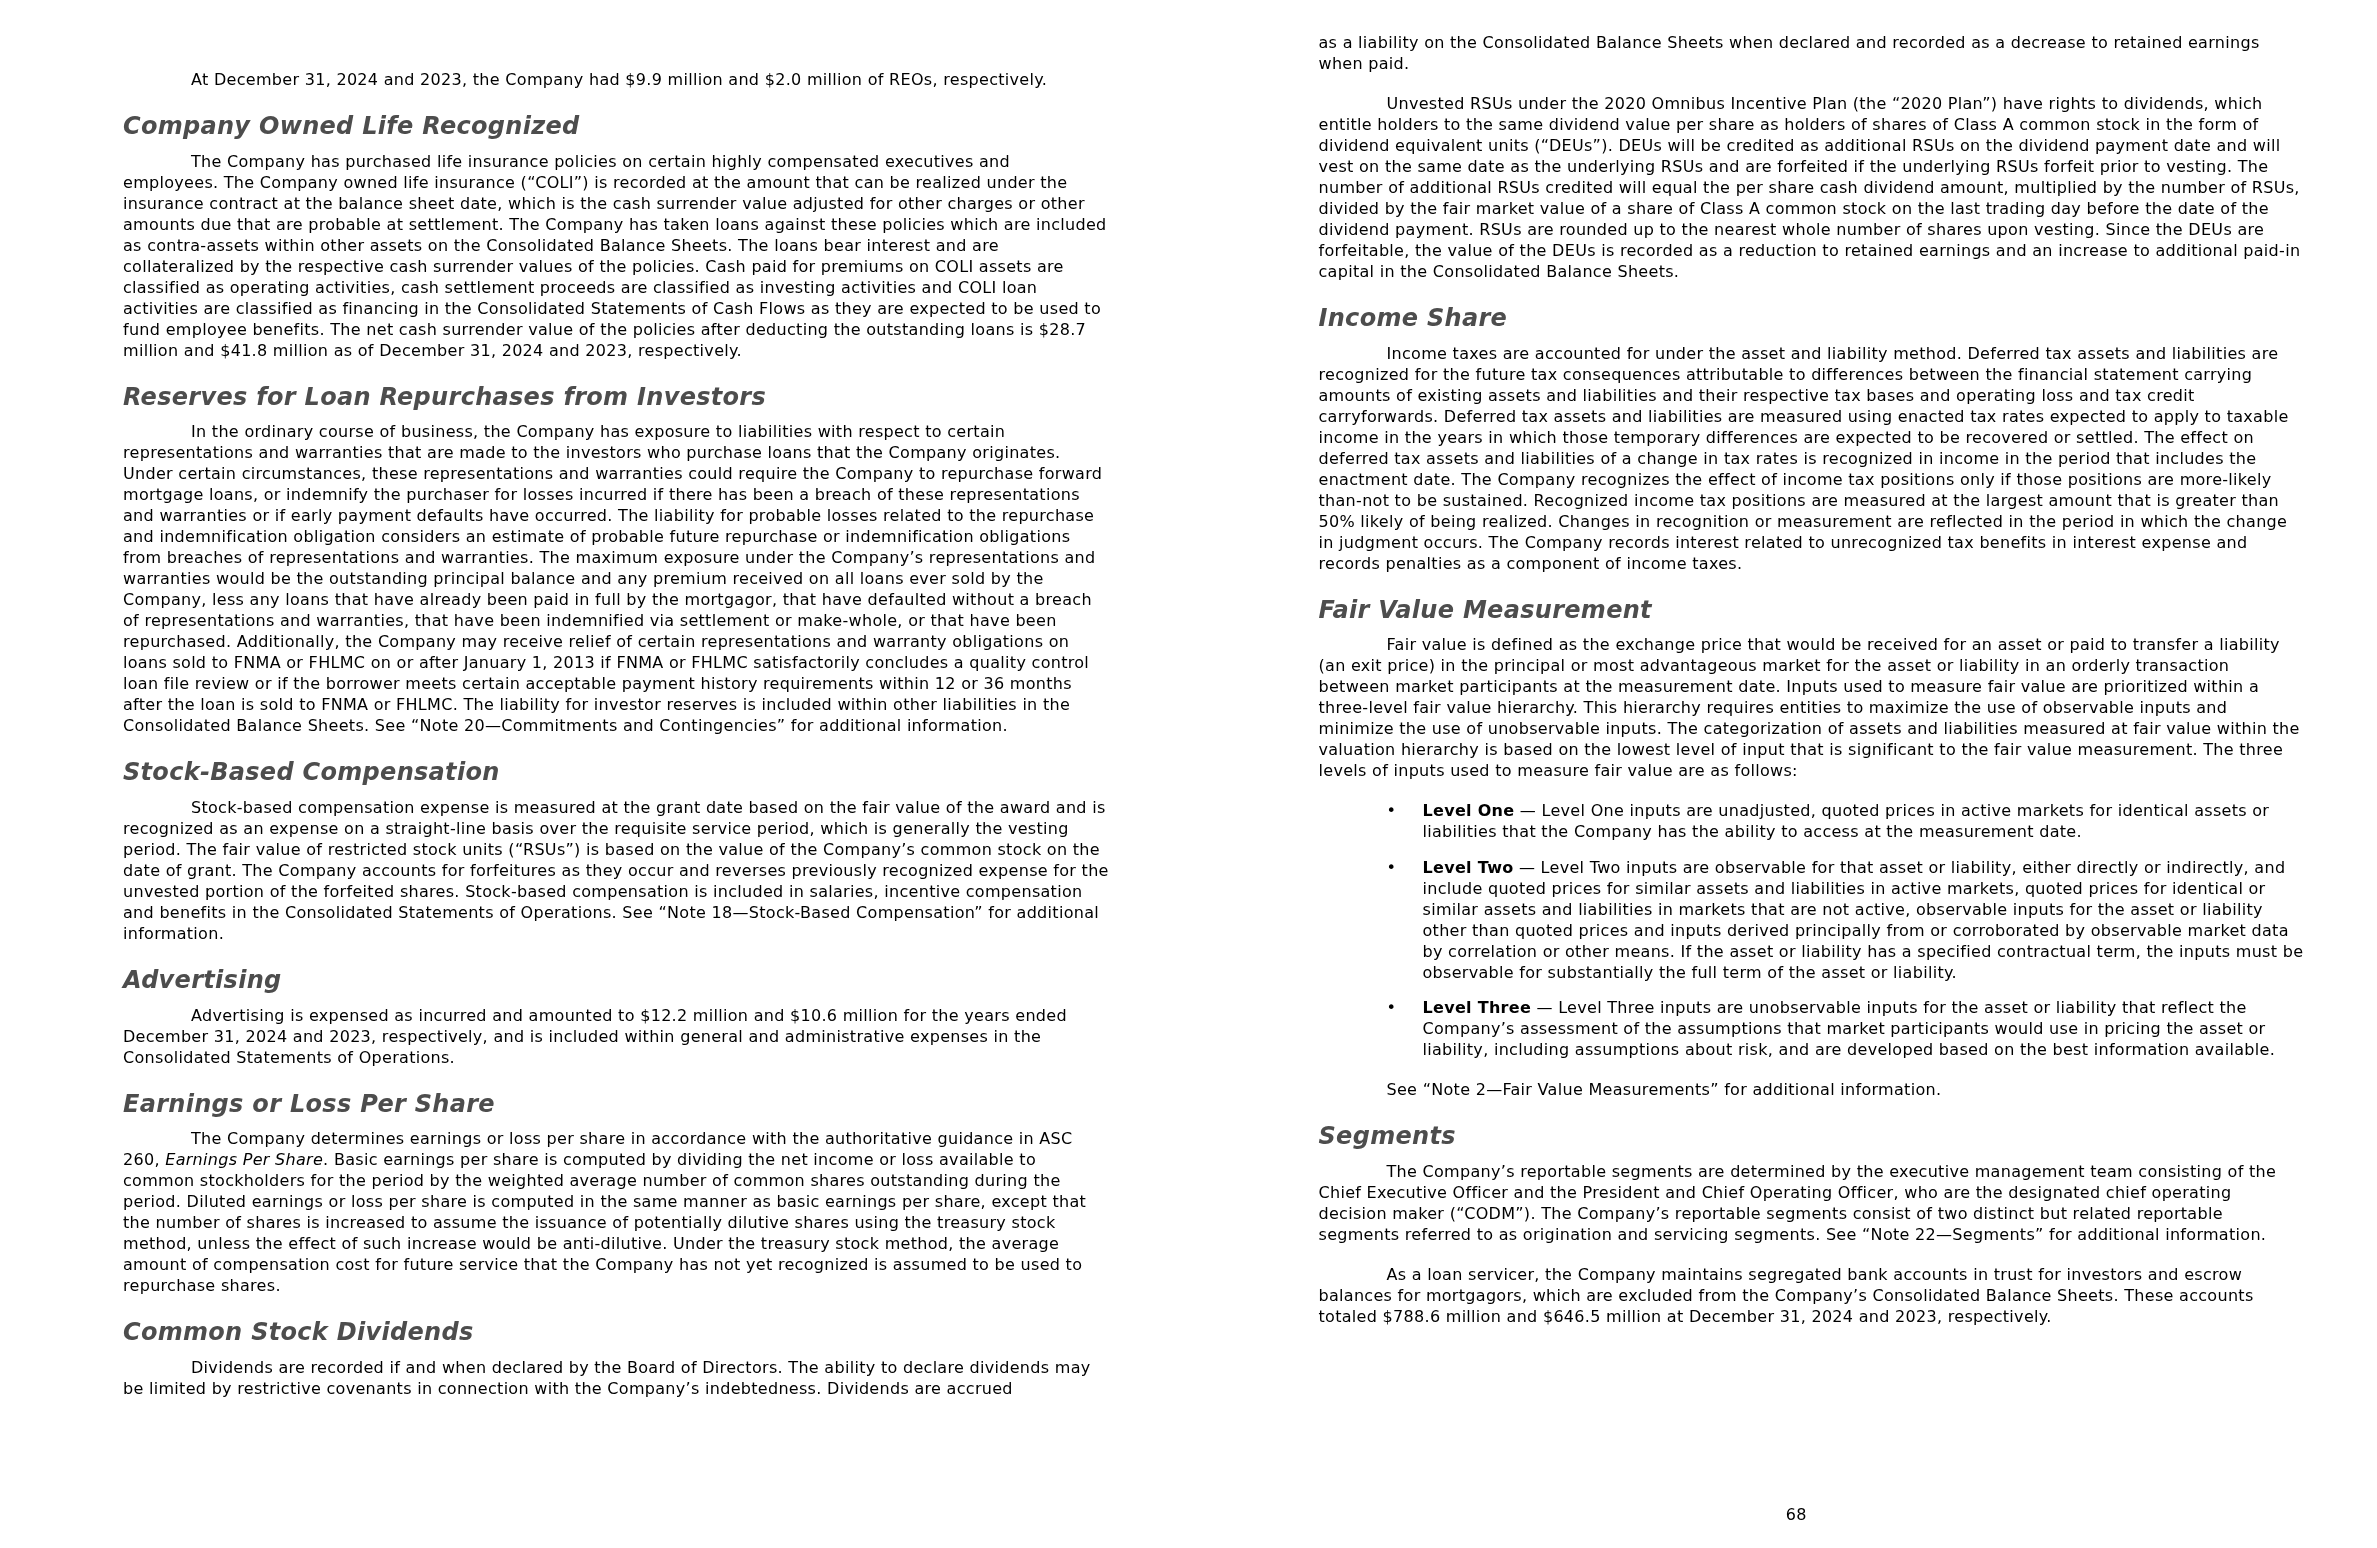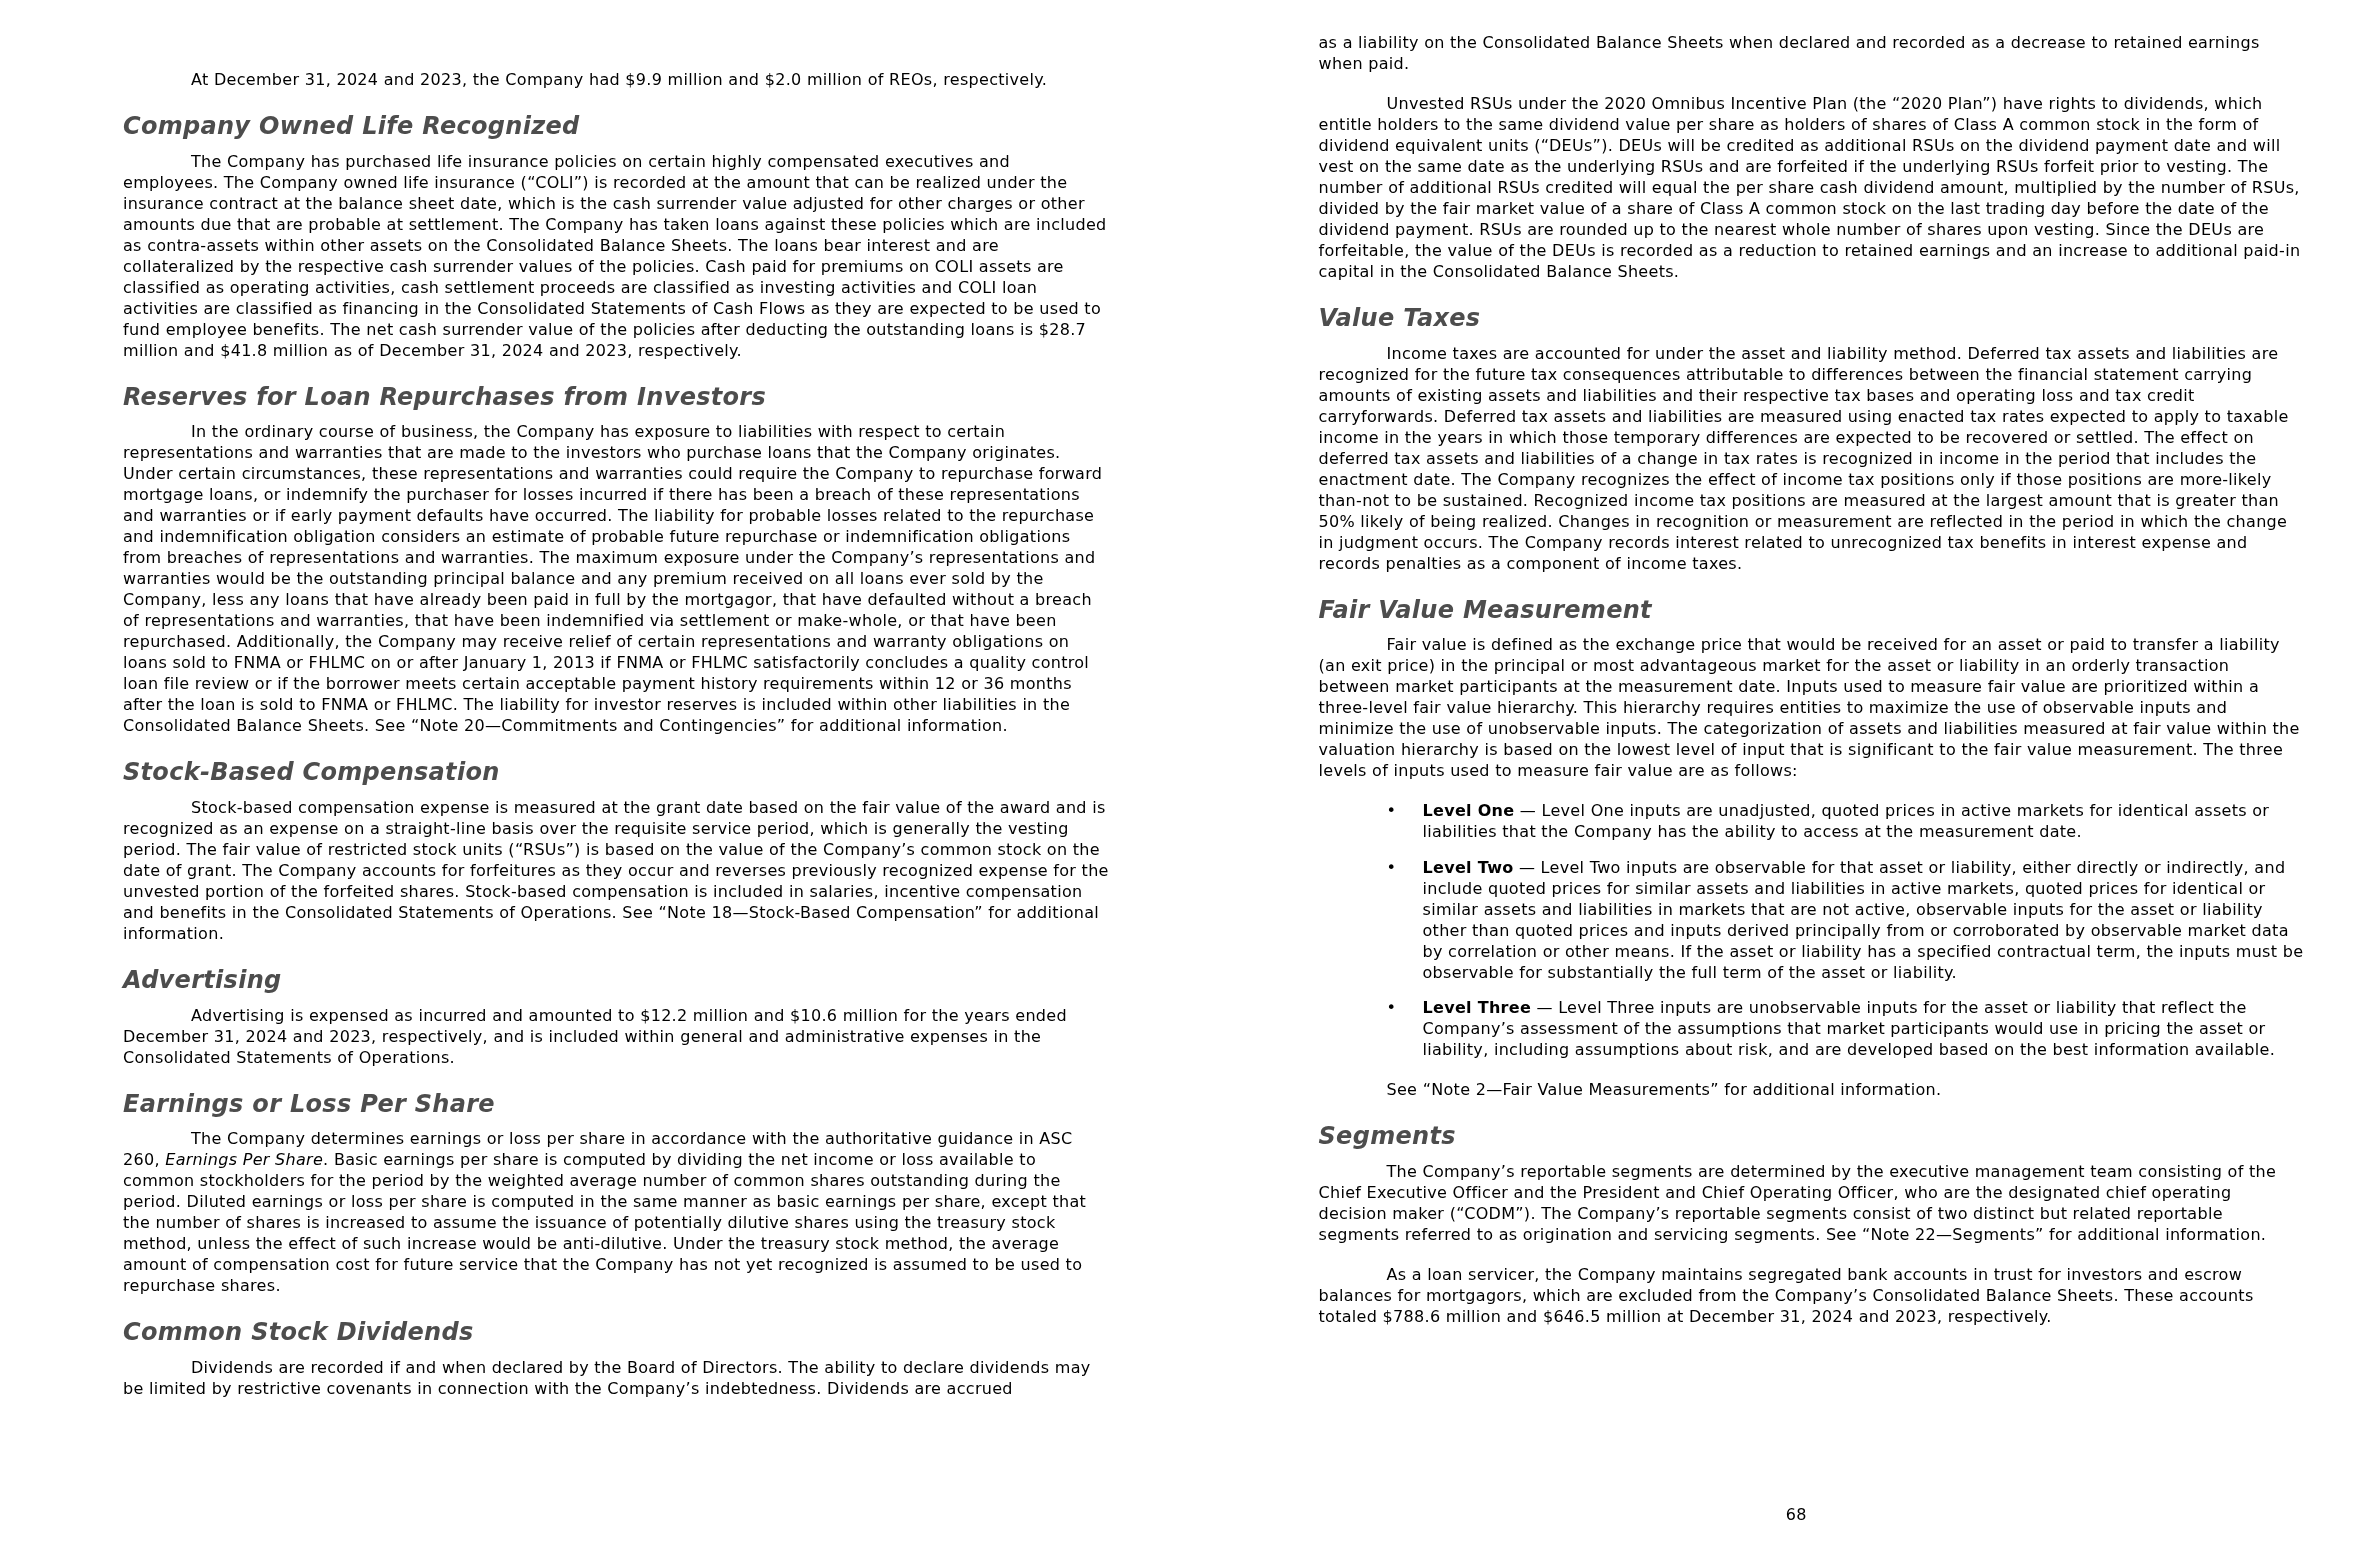--- a/index.html
+++ b/index.html
@@ -98,21 +98,21 @@
         <p class="p"><span>The Company determines earnings or loss per share in accordance with the authoritative guidance in ASC 260, </span><span class="it">Earnings Per Share</span><span>. Basic earnings per share is computed by dividing the net income or loss available to common stockholders for the period by the weighted average number of common shares outstanding during the period. Diluted earnings or loss per share is computed in the same manner as basic earnings per share, except that the number of shares is increased to assume the issuance of potentially dilutive shares using the treasury stock method, unless the effect of such increase would be anti-dilutive. Under the treasury stock method, the average amount of compensation cost for future service that the Company has not yet recognized is assumed to be used to repurchase shares.</span></p>
         <h2 class="h">Common Stock Dividends</h2>
         <p class="p">Dividends are recorded if and when declared by the Board of Directors. The ability to declare dividends may be limited by restrictive covenants in connection with the Company’s indebtedness. Dividends are accrued</p>
       </div>
   </section>
 
   <section class="page page-right">
     <div class="content">
         <p class="p noindent">as a liability on the Consolidated Balance Sheets when declared and recorded as a decrease to retained earnings when paid.</p>
         <p class="p">Unvested RSUs under the 2020 Omnibus Incentive Plan (the “2020 Plan”) have rights to dividends, which entitle holders to the same dividend value per share as holders of shares of Class A common stock in the form of dividend equivalent units (“DEUs”). DEUs will be credited as additional RSUs on the dividend payment date and will vest on the same date as the underlying RSUs and are forfeited if the underlying RSUs forfeit prior to vesting. The number of additional RSUs credited will equal the per share cash dividend amount, multiplied by the number of RSUs, divided by the fair market value of a share of Class A common stock on the last trading day before the date of the dividend payment. RSUs are rounded up to the nearest whole number of shares upon vesting. Since the DEUs are forfeitable, the value of the DEUs is recorded as a reduction to retained earnings and an increase to additional paid-in capital in the Consolidated Balance Sheets.</p>
-        <h2 class="h">Value Taxes</h2>
+        <h2 class="h">Income Share</h2>
         <p class="p">Income taxes are accounted for under the asset and liability method. Deferred tax assets and liabilities are recognized for the future tax consequences attributable to differences between the financial statement carrying amounts of existing assets and liabilities and their respective tax bases and operating loss and tax credit carryforwards. Deferred tax assets and liabilities are measured using enacted tax rates expected to apply to taxable income in the years in which those temporary differences are expected to be recovered or settled. The effect on deferred tax assets and liabilities of a change in tax rates is recognized in income in the period that includes the enactment date. The Company recognizes the effect of income tax positions only if those positions are more-likely than-not to be sustained. Recognized income tax positions are measured at the largest amount that is greater than 50% likely of being realized. Changes in recognition or measurement are reflected in the period in which the change in judgment occurs. The Company records interest related to unrecognized tax benefits in interest expense and records penalties as a component of income taxes.</p>
         <h2 class="h">Fair Value Measurement</h2>
         <p class="p">Fair value is defined as the exchange price that would be received for an asset or paid to transfer a liability (an exit price) in the principal or most advantageous market for the asset or liability in an orderly transaction between market participants at the measurement date. Inputs used to measure fair value are prioritized within a three-level fair value hierarchy. This hierarchy requires entities to maximize the use of observable inputs and minimize the use of unobservable inputs. The categorization of assets and liabilities measured at fair value within the valuation hierarchy is based on the lowest level of input that is significant to the fair value measurement. The three levels of inputs used to measure fair value are as follows:</p>
         <div class="bullets">
           <div class="bullet"><span class="marker">•</span><span class="lead">Level One</span> — Level One inputs are unadjusted, quoted prices in active markets for identical assets or liabilities that the Company has the ability to access at the measurement date.</div>
           <div class="bullet"><span class="marker">•</span><span class="lead">Level Two</span> — Level Two inputs are observable for that asset or liability, either directly or indirectly, and include quoted prices for similar assets and liabilities in active markets, quoted prices for identical or similar assets and liabilities in markets that are not active, observable inputs for the asset or liability other than quoted prices and inputs derived principally from or corroborated by observable market data by correlation or other means. If the asset or liability has a specified contractual term, the inputs must be observable for substantially the full term of the asset or liability.</div>
           <div class="bullet"><span class="marker">•</span><span class="lead">Level Three</span> — Level Three inputs are unobservable inputs for the asset or liability that reflect the Company’s assessment of the assumptions that market participants would use in pricing the asset or liability, including assumptions about risk, and are developed based on the best information available.</div>
         </div>
         <p class="p">See “Note 2—Fair Value Measurements” for additional information.</p>
         <h2 class="h">Segments</h2>

